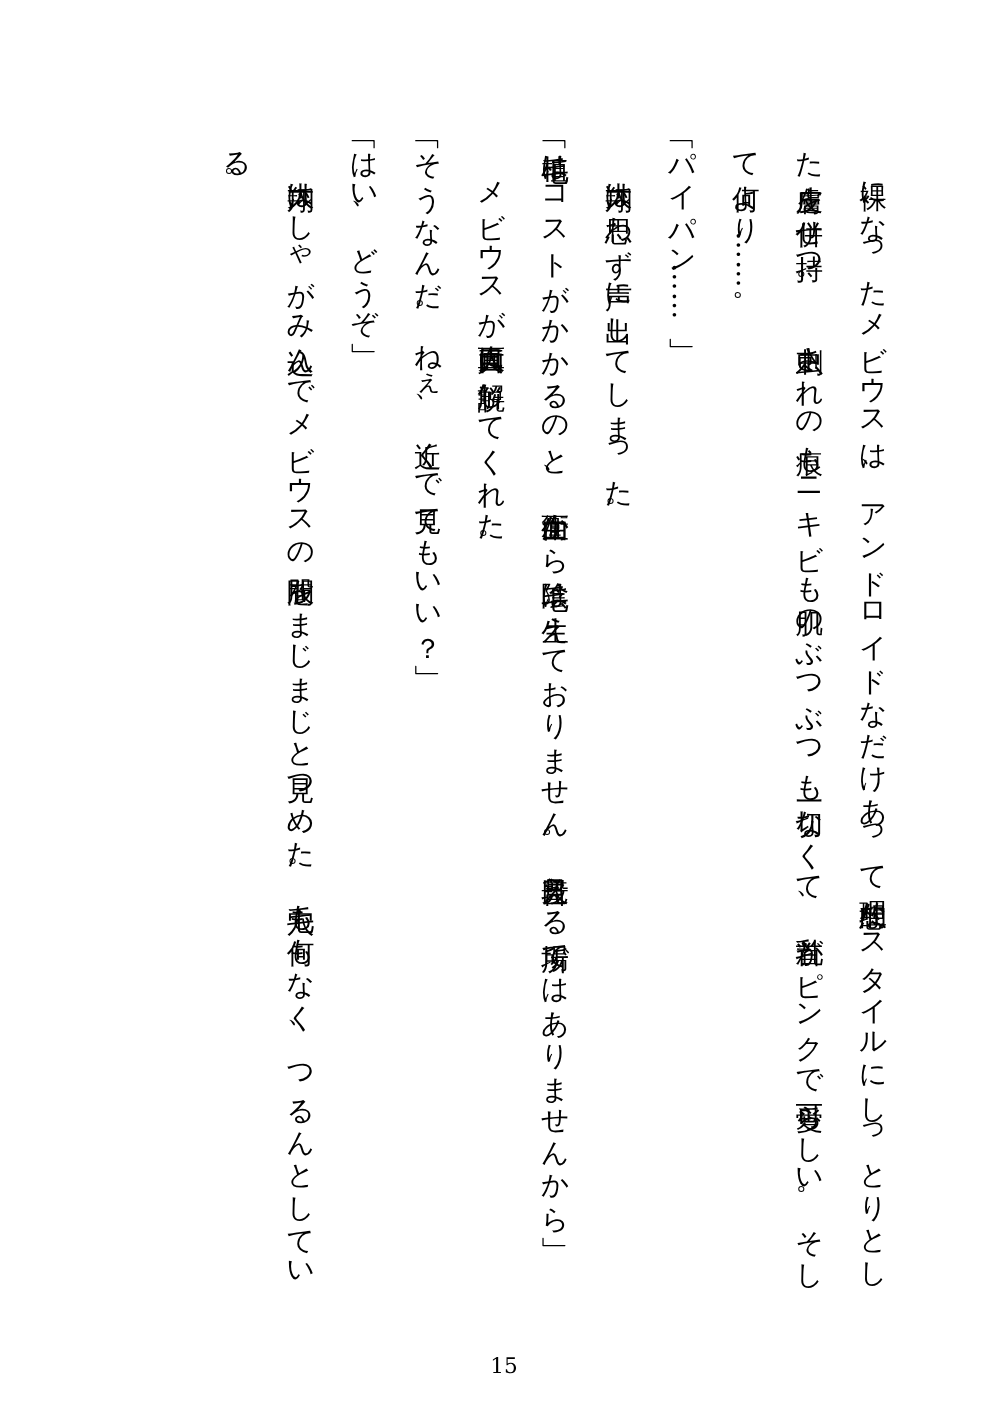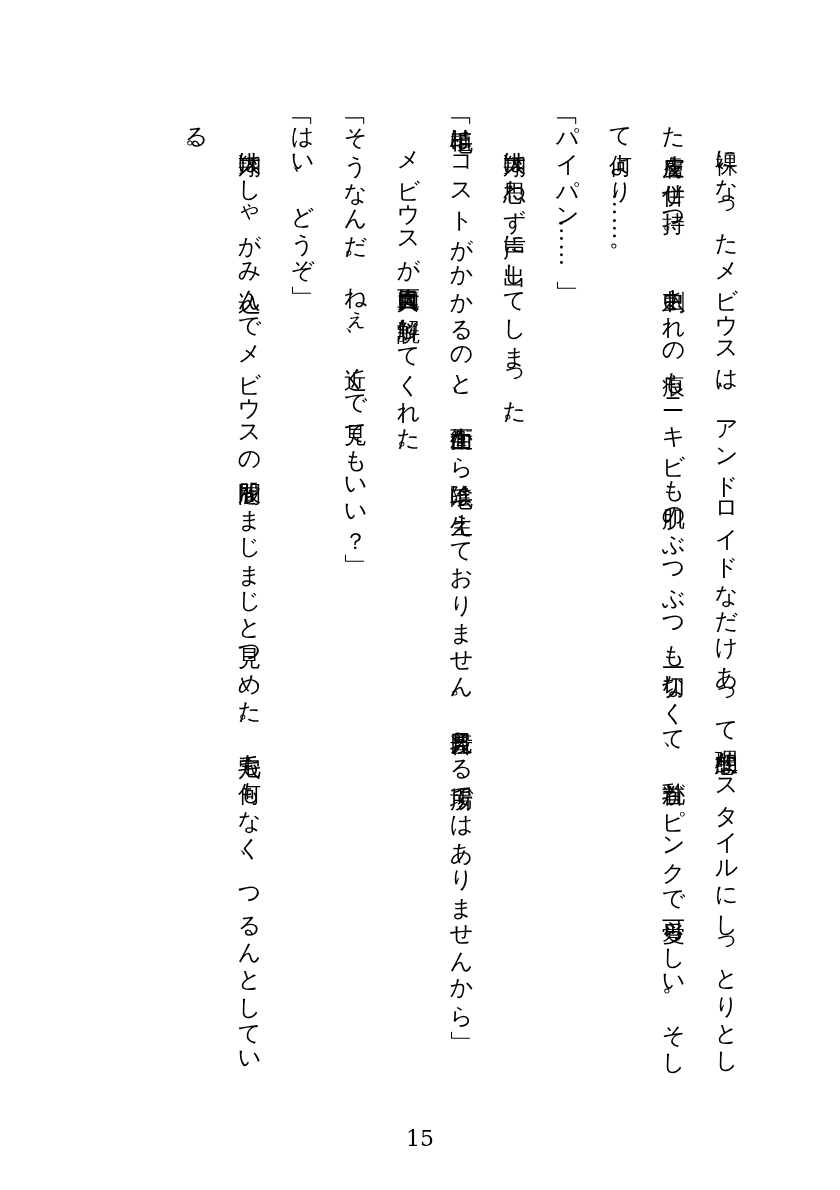--- a/index.html
+++ b/index.html
@@ -37,21 +37,21 @@
   .para {
     margin: 0;
     padding: 0;
   }
   .page-number {
     position: absolute;
     top: 1124px;
     left: 0;
     width: 840px;
     text-align: center;
-    font-size: 22px;
+    font-size: 18px;
     line-height: 30px;
   }
 </style>
 </head>
 <body>
 
 <div class="page">
   <main class="text-block" id="text-block">
       <p class="para">　裸になったメビウスは、アンドロイドなだけあって理想的なスタイルにしっとりとした皮膚を併せ持つ。　虫刺されの痕もニキビも肌のぶつぶつも一切なくて、乳首がピンクで可愛らしい。そして何より……。</p>
       <p class="para">「パイパン……」</p>

